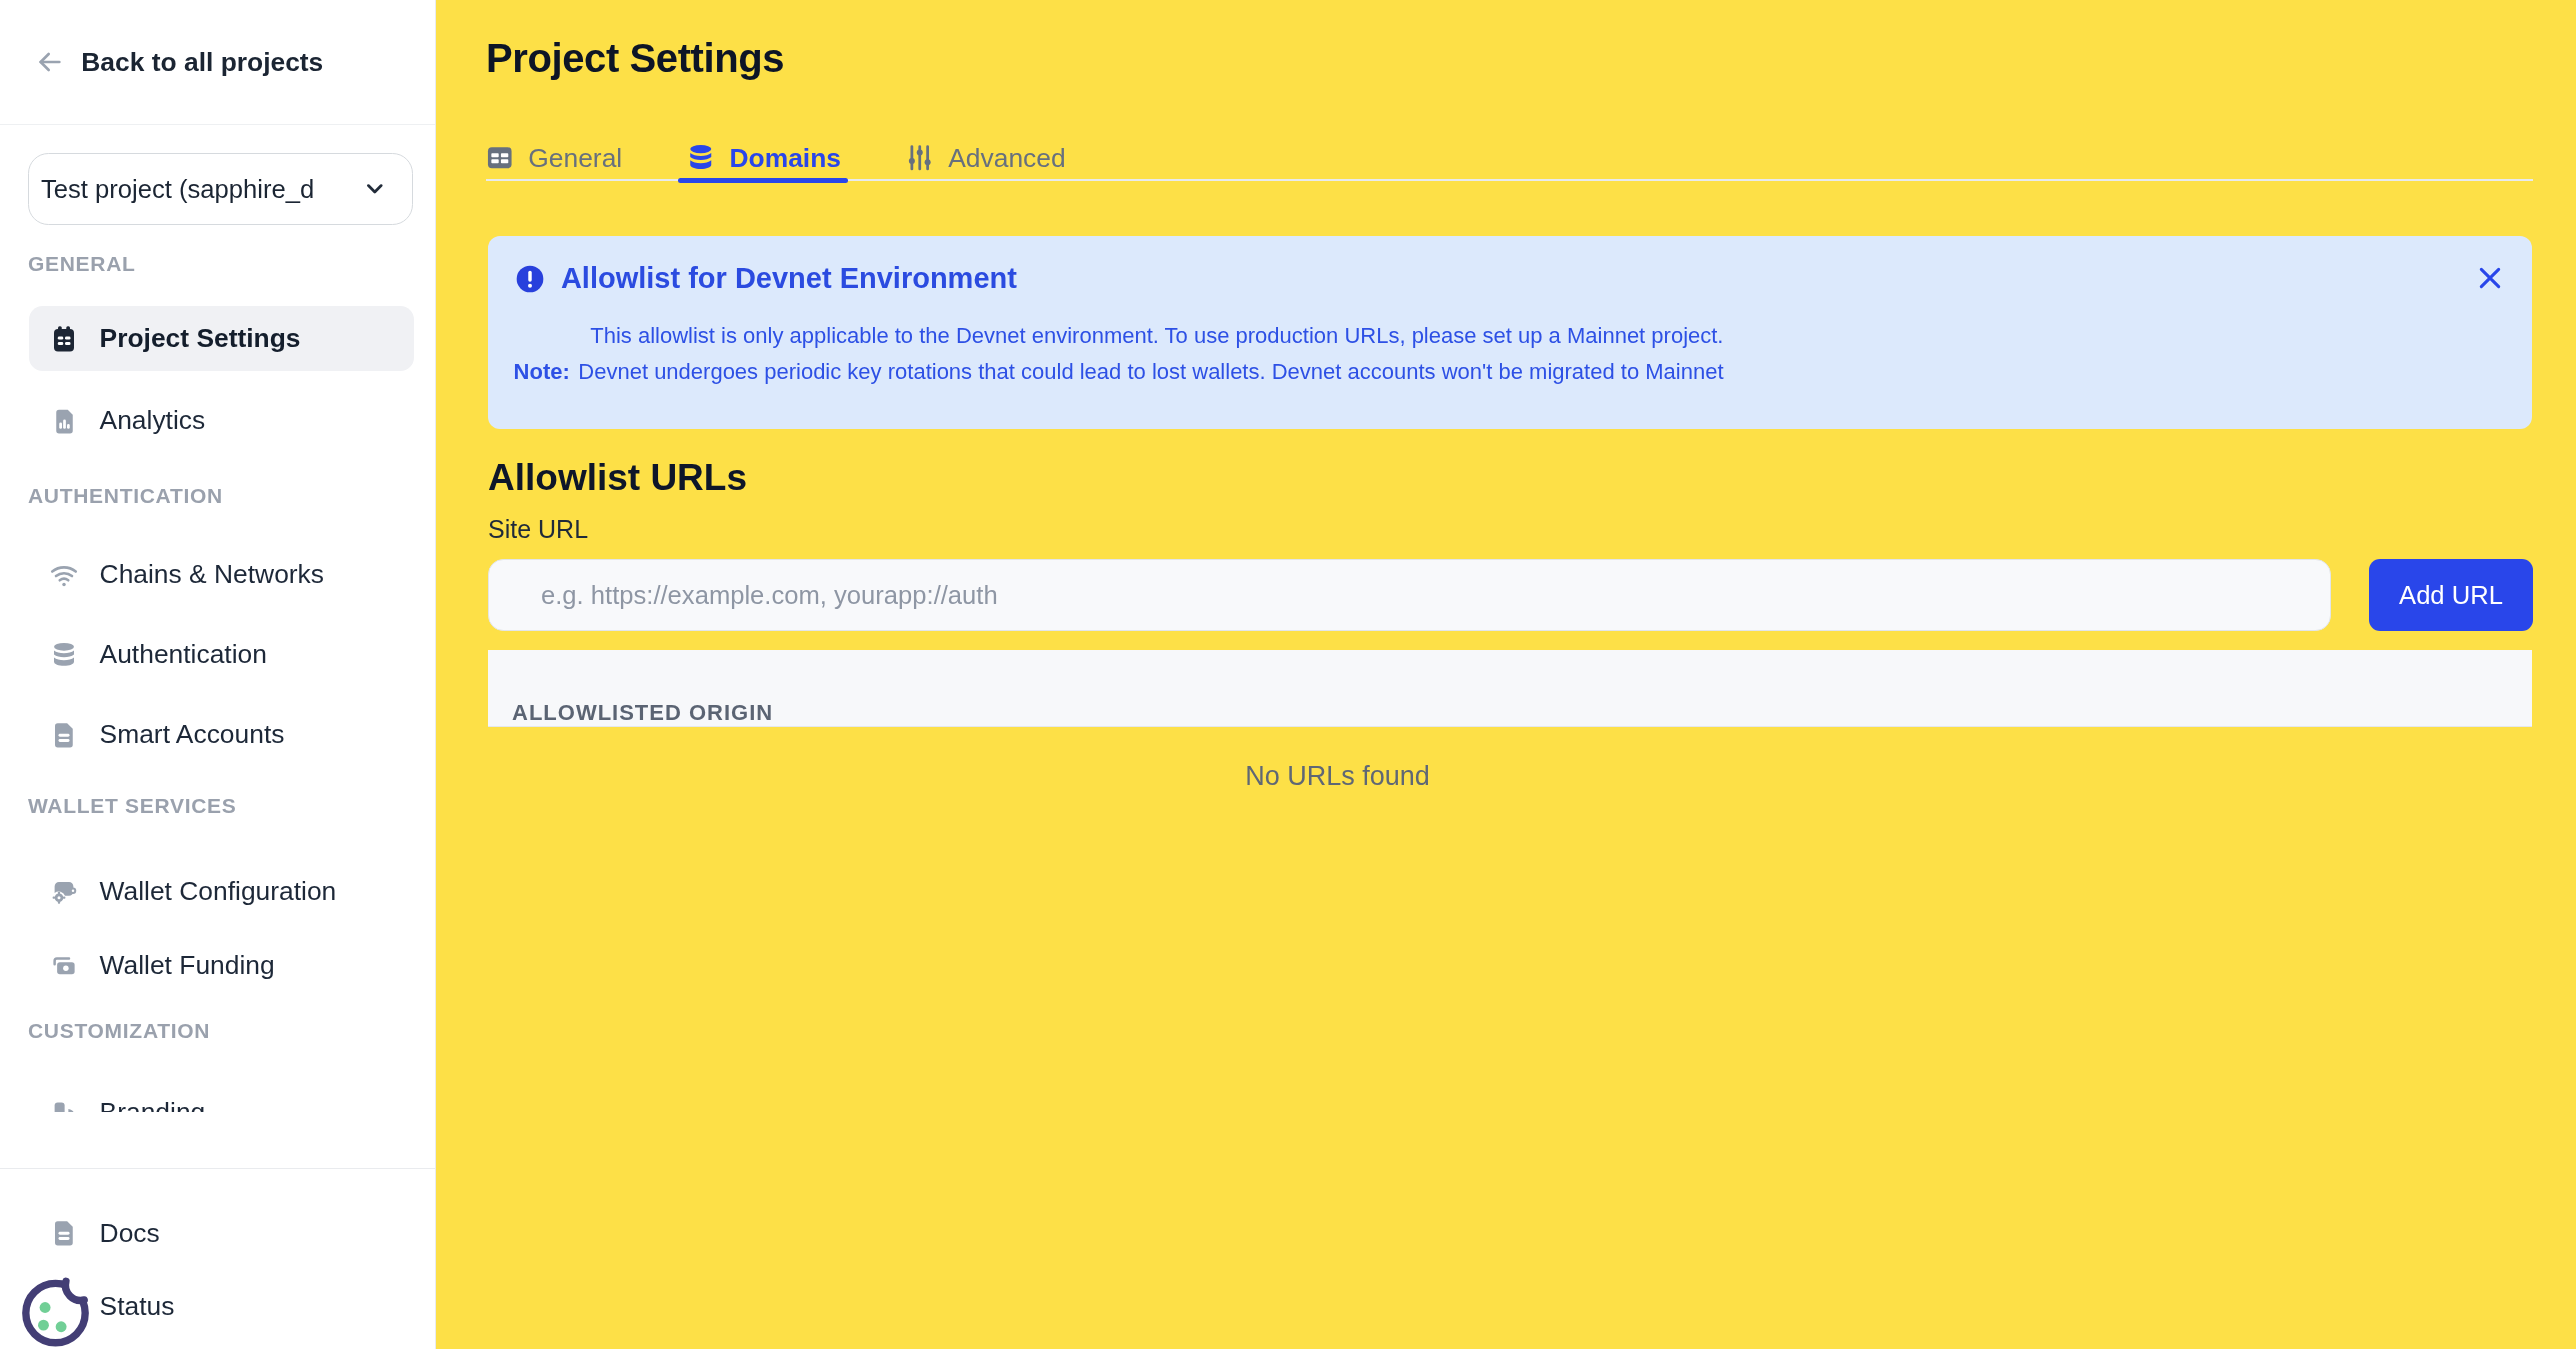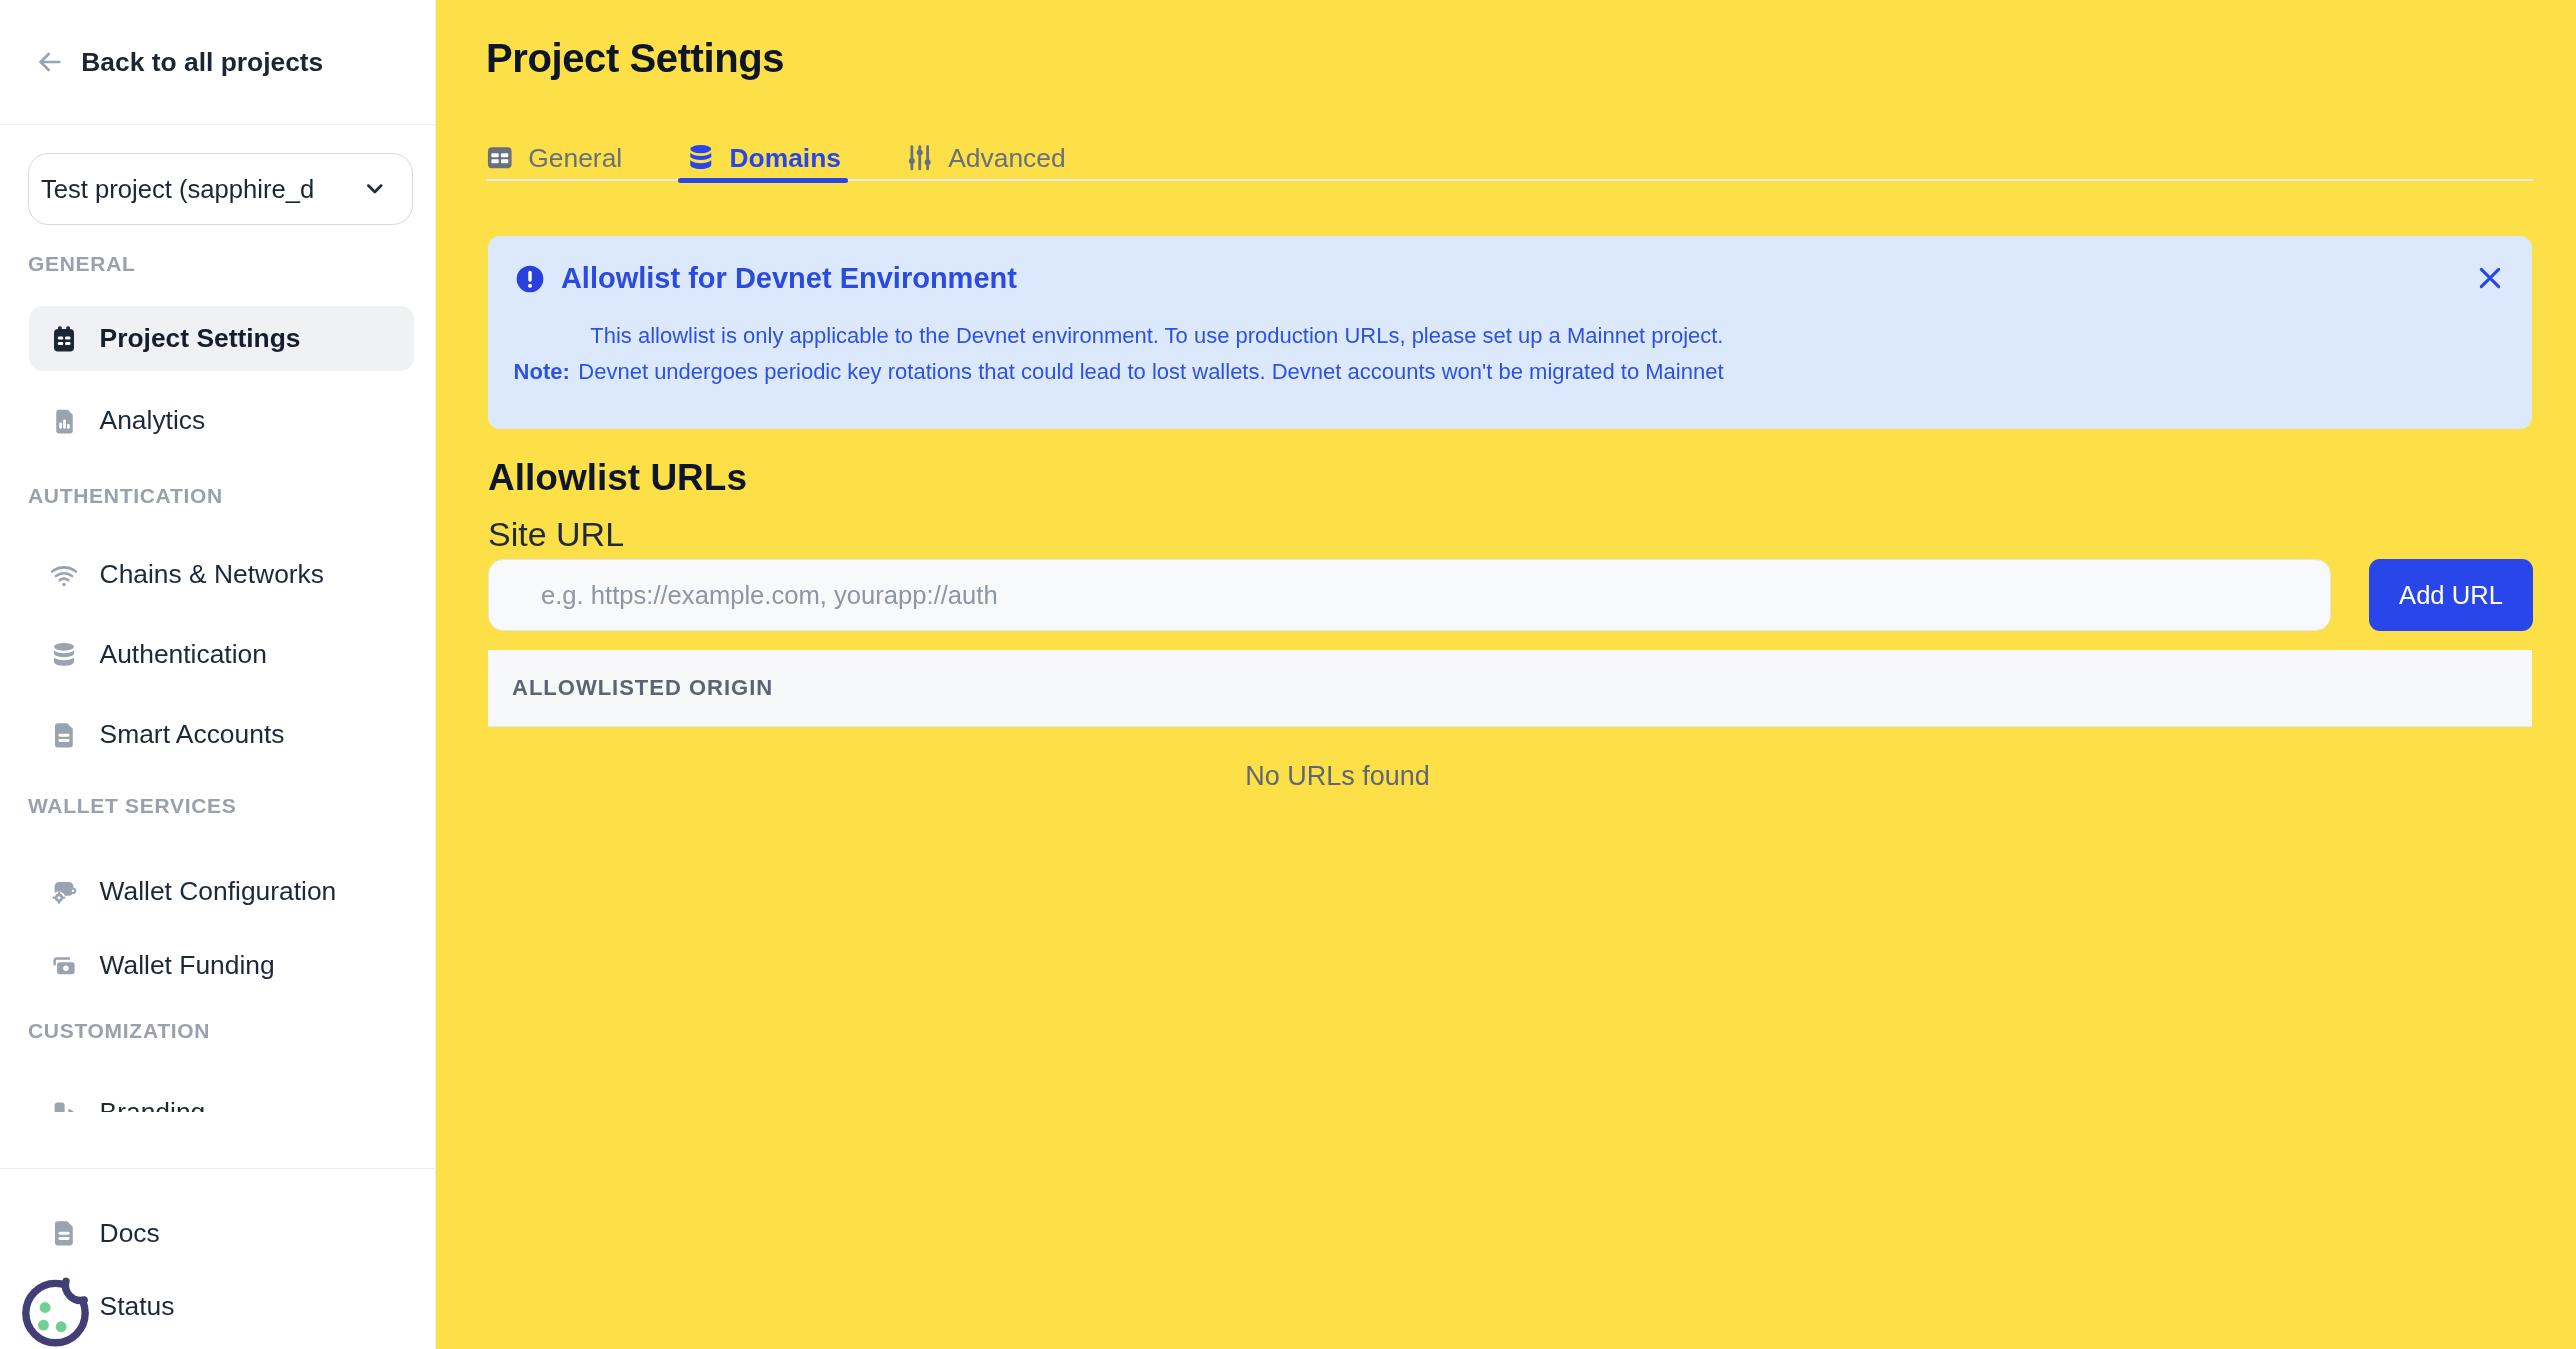--- a/index.html
+++ b/index.html
@@ -57,31 +57,31 @@
   .banner{position:absolute;left:51px;top:236px;width:2044px;height:193px;background:#dce9fc;
           border-radius:12px;box-sizing:border-box;}
   .banner-head{position:absolute;left:25.6px;top:26.4px;display:flex;align-items:center;}
   .banner-head .icn{width:32px;height:32px;color:#2840dc;margin-right:15.3px;flex:0 0 auto;}
   .banner-title{font-size:29px;font-weight:600;color:#2b4be0;}
   .banner-close{position:absolute;right:25.6px;top:25.6px;width:32px;height:32px;color:#2946ea;cursor:pointer;}
   .banner-body{position:absolute;left:25.6px;top:82px;font-size:22px;line-height:36px;color:#2d50e5;text-align:right;}
   .banner-body .note-label{font-weight:700;margin-right:8.5px;}
 
   .section-heading{position:absolute;left:51px;top:457px;font-size:37px;font-weight:700;color:#0e1629;}
-  .field-label{position:absolute;left:51px;top:515px;font-size:34px;color:#1f2a3a;}
+  .field-label{position:absolute;left:51px;top:515px;font-size:25px;color:#1f2a3a;}
 
   .url-input{position:absolute;left:51px;top:559px;width:1843px;height:72px;box-sizing:border-box;
              background:#f8f9fb;border:1.7px solid #e2e5ea;border-radius:15.3px;padding:0 52px;
              font-size:25.6px;color:#1b2433;font-family:inherit;outline:none;}
   .url-input::placeholder{color:#8e96a4;}
   .add-btn{position:absolute;left:1932px;top:559px;width:164px;height:72px;background:#2946ea;color:#fff;
            border:none;border-radius:11px;font-size:25.6px;font-weight:500;font-family:inherit;cursor:pointer;}
 
   .table{position:absolute;left:51px;top:650px;width:2044px;}
-  .table-head{height:77px;background:#f7f8fa;border-bottom:1.7px solid #e5e8ec;display:flex;align-items:center;
+  .table-head{height:77px;background:#f7f8fa;border-bottom:1.7px solid #e5e8ec;display:flex;align-items:flex-end;
               padding-left:24px;box-sizing:border-box;}
   .table-head .col{font-size:22px;font-weight:700;letter-spacing:1px;color:#5b6473;}
   .table-empty{width:1699px;text-align:center;padding-top:34px;font-size:27px;color:#5f6775;}
 
   .icn svg,.banner-close svg{width:100%;height:100%;display:block;}
 </style>
 </head>
 <body>
 
 <div class="app">

